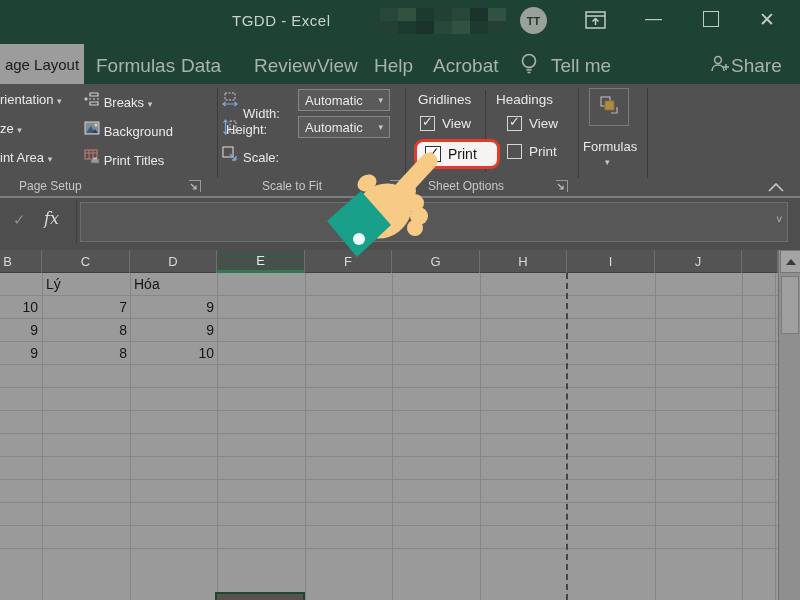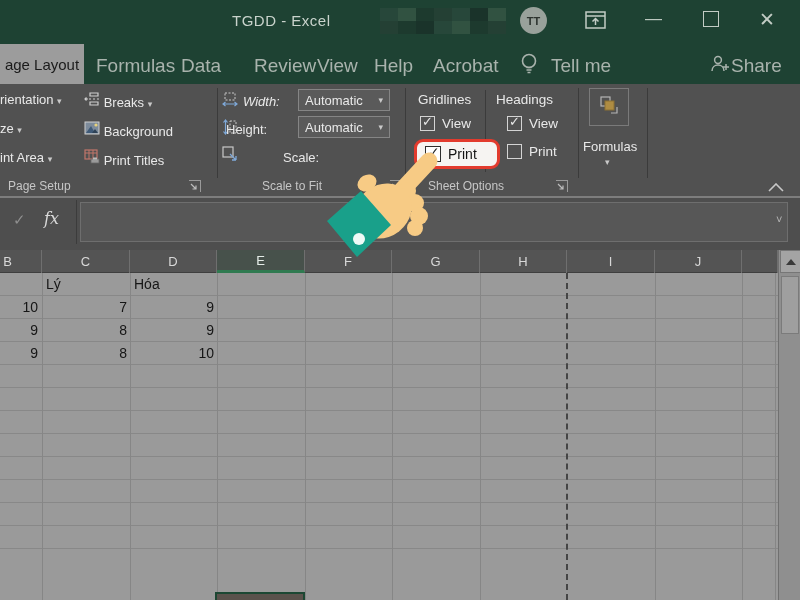--- a/index.html
+++ b/index.html
@@ -181,52 +181,52 @@
   </div>
   <div class="abs rlabel" style="left:84px; top:65px;">
     <span class="ricon"><svg width="16" height="16" viewBox="0 0 16 16">
           <rect x="1" y="1" width="12" height="9" fill="none" stroke="#c2766b" stroke-width="1.2"></rect>
           <path d="M1 4 h12 M5 1 v9 M9 1 v9" stroke="#c2766b" stroke-width="1"></path>
           <rect x="7" y="10" width="8" height="4" fill="#9a9a9a" stroke="#666" stroke-width=".8"></rect>
           <rect x="9" y="8.5" width="4" height="2" fill="#bbb"></rect>
         </svg></span>
     <span>Print Titles</span>
   </div>
-  <div class="abs grouplabel" style="left:8px;">Page Setup</div>
+  <div class="abs grouplabel" style="left:19px;">Page Setup</div>
   <div class="launcher" style="left:189px;">
       <svg width="12" height="12" viewBox="0 0 12 12">
         <path d="M3 3 l5 5 M8 4.5 v3.5 h-3.5" stroke="#bdbdbd" fill="none" stroke-width="1.2"></path>
       </svg>
     </div>
 
   <span class="abs ricon" style="left:222px; top:8px;"><svg width="16" height="16" viewBox="0 0 16 16">
         <rect x="3" y="1" width="10" height="7" fill="none" stroke="#c9c9c9" stroke-width="1" stroke-dasharray="2 1.5"></rect>
         <path d="M1 12 h14 M3.5 10 L1 12 l2.5 2 M12.5 10 L15 12 l-2.5 2" stroke="#7fa9d9" fill="none" stroke-width="1.2"></path>
       </svg></span>
-  <div class="abs rlabel" style="left:243px; top:10px;font-style:italic;">Width:</div>
+  <div class="abs rlabel" style="left:243px; top:22px;">Width:</div>
   <div class="valbox" style="left:298px; top:5px; width:92px; height:22px;">
     <span>Automatic</span>
       <span class="caret">▾</span>
   </div>
 
   <span class="abs ricon" style="left:222px; top:35px;"><svg width="16" height="16" viewBox="0 0 16 16">
         <rect x="8" y="2" width="6" height="12" fill="none" stroke="#c9c9c9" stroke-width="1" stroke-dasharray="2 1.5"></rect>
         <path d="M3.5 1 v14 M1.5 3.5 L3.5 1 l2 2.5 M1.5 12.5 L3.5 15 l2-2.5" stroke="#7fa9d9" fill="none" stroke-width="1.2"></path>
       </svg></span>
   <div class="abs rlabel" style="left:226px; top:38px;">Height:</div>
   <div class="valbox" style="left:298px; top:32px; width:92px; height:22px;">
     <span>Automatic</span>
       <span class="caret">▾</span>
   </div>
 
   <span class="abs ricon" style="left:222px; top:62px;"><svg width="16" height="16" viewBox="0 0 16 16">
         <rect x="1" y="1" width="10" height="10" fill="none" stroke="#c9c9c9" stroke-width="1.2"></rect>
         <path d="M14 14 L8 8 M14 14 v-4 M14 14 h-4" stroke="#7fa9d9" fill="none" stroke-width="1.3"></path>
       </svg></span>
-  <div class="abs rlabel" style="left:243px; top:66px;margin-left:40px;">Scale:</div>
+  <div class="abs rlabel" style="left:243px; top:66px;">Scale:</div>
   <div class="abs grouplabel" style="left:262px;">Scale to Fit</div>
   <div class="launcher" style="left:390px;">
       <svg width="12" height="12" viewBox="0 0 12 12">
         <path d="M3 3 l5 5 M8 4.5 v3.5 h-3.5" stroke="#bdbdbd" fill="none" stroke-width="1.2"></path>
       </svg>
     </div>
 
   <div class="abs rlabel" style="left:418px; top:8px; font-size:13.5px;">Gridlines</div>
   <div class="abs rlabel" style="left:496px; top:8px; font-size:13.5px;">Headings</div>
 

